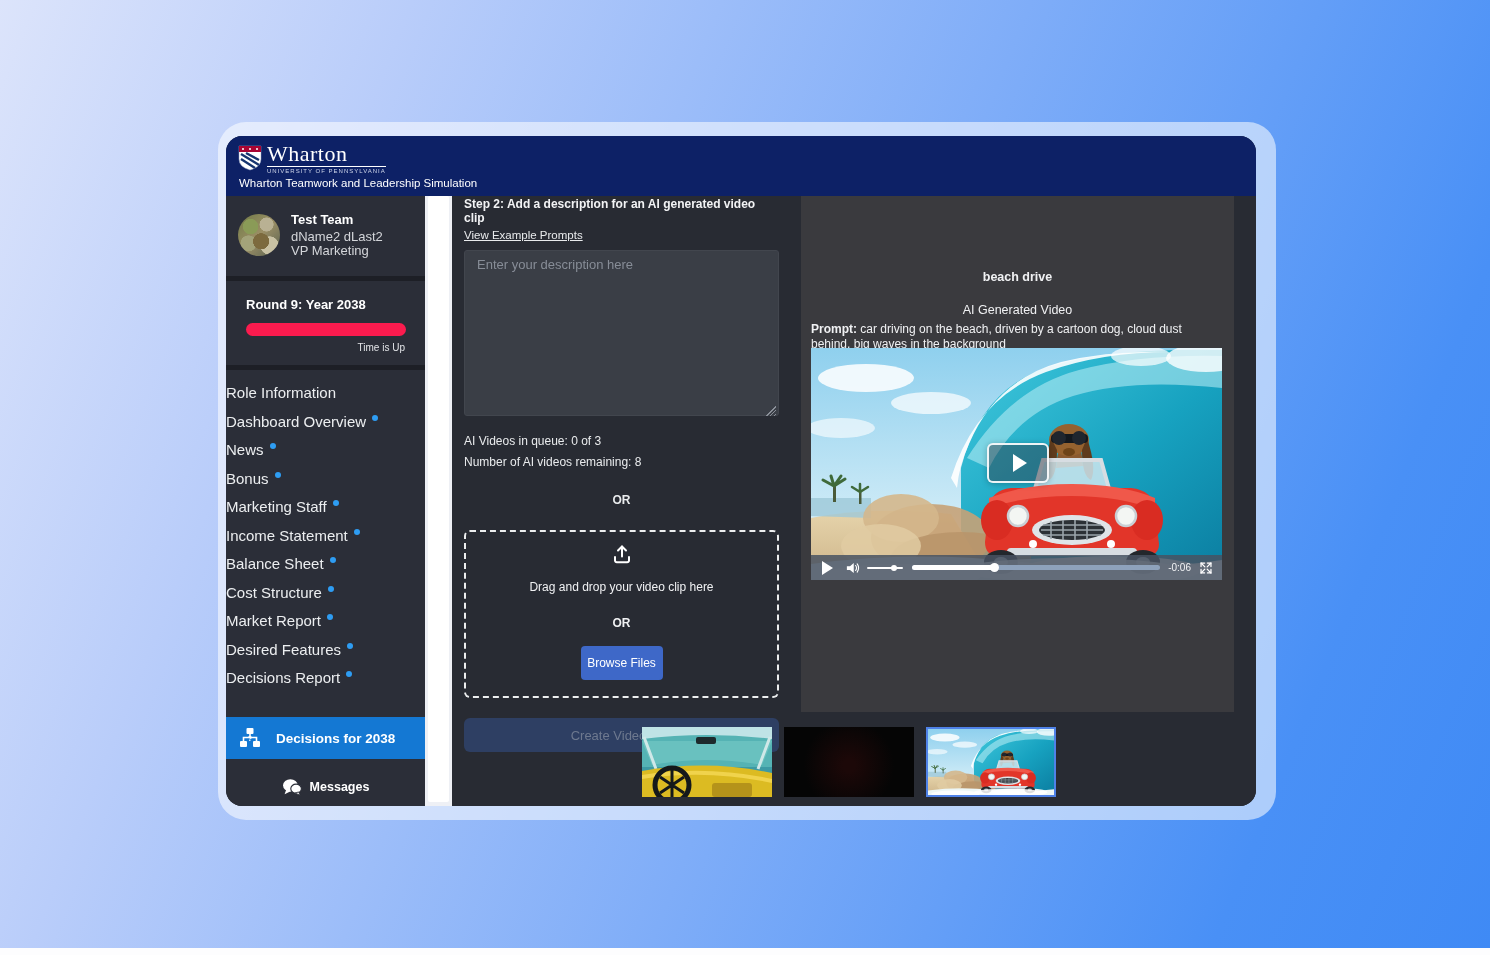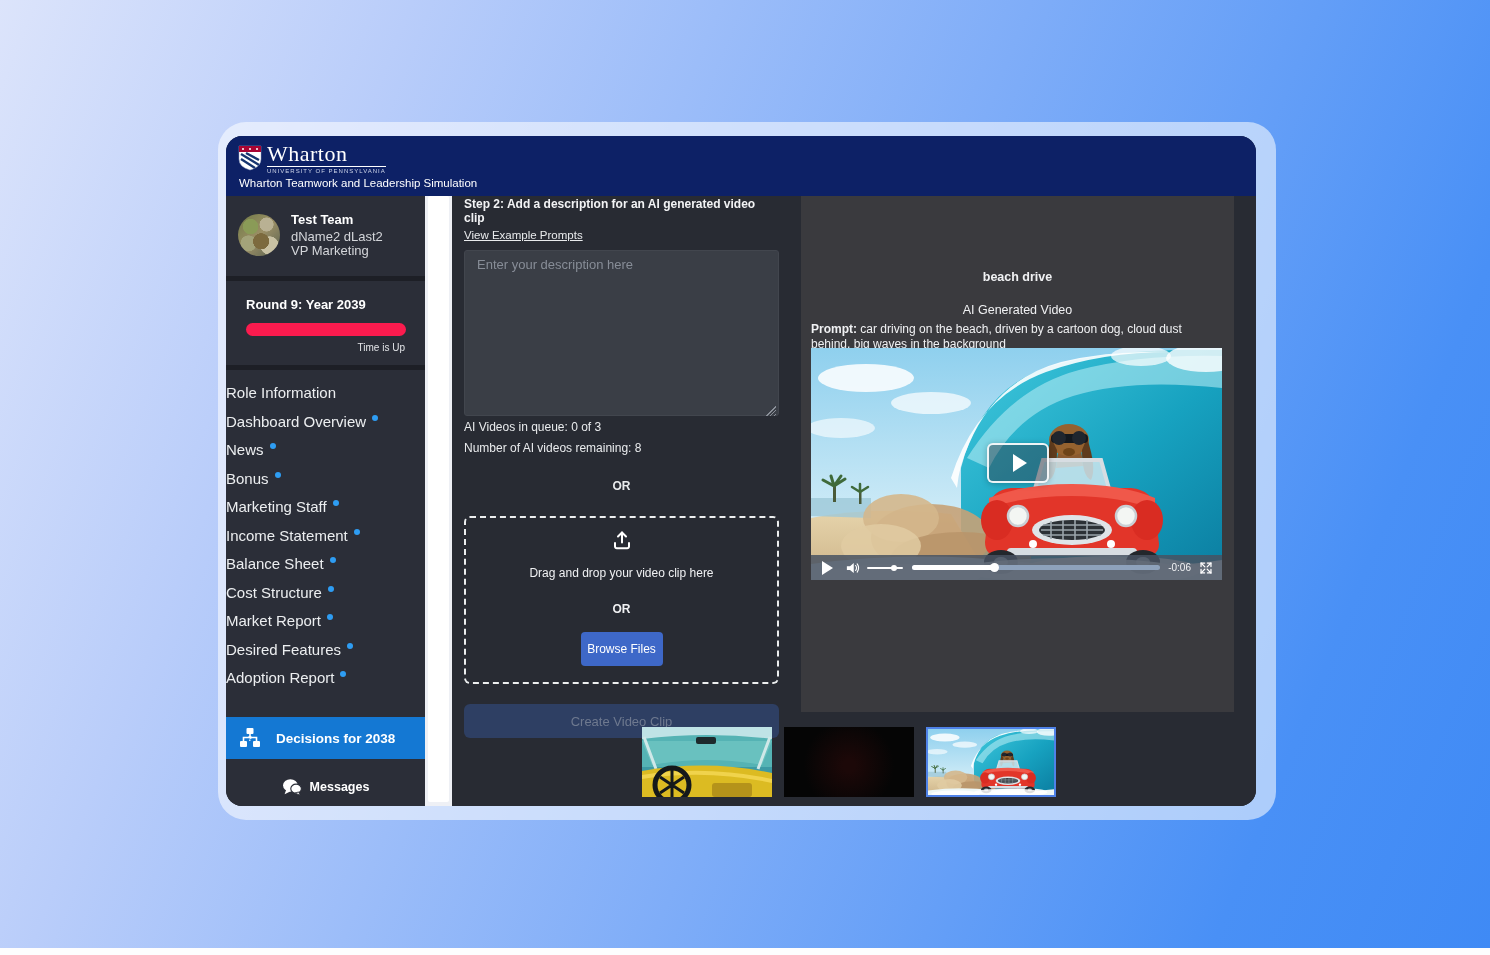--- a/index.html
+++ b/index.html
@@ -81,21 +81,21 @@
   .step-title { font-size:12px; font-weight:bold; color:#f2f3f5; margin-top:1px; line-height:14px; }
   .example-link { font-size:11.5px; color:#e8eaec; text-decoration:underline; margin-top:3px; display:inline-block; cursor:pointer; }
   .desc-wrap { position:relative; margin-top:7px; }
   .desc-input {
     width:315px; height:166px; background:#3a3e46; border:1px solid #42464e; border-radius:3px;
     color:#e8eaec; font-size:13px; font-family:"Liberation Sans", sans-serif; padding:6px 12px; resize:none; outline:none;
   }
   .desc-input::placeholder { color:#878d97; }
   .desc-handle { position:absolute; right:3px; bottom:4px; width:10px; height:10px;
     background:linear-gradient(135deg, transparent 0 50%, #8a8f98 50% 56%, transparent 56% 68%, #8a8f98 68% 74%, transparent 74% 86%, #8a8f98 86% 92%, transparent 92%); }
-  .queue-line { font-size:12px; color:#e9ebed; }
+  .queue-line { font-size:12px; color:#e9ebed; margin-top:14px; }
   .queue-line + .queue-line { margin-top:7px; }
   .or-divider { font-size:12px; color:#e9ebed; text-align:center; margin-top:24px; font-weight:bold; }
 
   .dropzone {
     margin-top:23px; width:315px; height:168px; border:2px dashed #eceeef; border-radius:6px;
     display:flex; flex-direction:column; align-items:center; padding-top:10px; cursor:pointer;
   }
   .upload-icon { width:24px; height:24px; }
   .drop-label { font-size:12px; color:#f0f1f3; margin-top:14px; }
   .drop-or { font-size:12px; color:#f0f1f3; font-weight:bold; margin-top:22px; }
@@ -274,39 +274,39 @@
           <div class="profile">
             <div class="avatar"></div>
             <div>
               <div class="team-name">Test Team</div>
               <div class="team-member">dName2 dLast2</div>
               <div class="team-role">VP Marketing</div>
             </div>
           </div>
 
           <div class="round-block">
-            <div class="round-title">Round 9: Year 2039</div>
+            <div class="round-title">Round 9: Year 2038</div>
             <div class="round-bar-track">
               <div class="round-bar-fill" style="width:100%; background:#fb1b4e;"></div>
             </div>
             <div class="round-timer">Time is Up</div>
           </div>
 
           <nav class="nav-list">
             <div class="nav-item"><span>Role Information</span></div>
             <div class="nav-item"><span>Dashboard Overview</span><span class="nav-dot"></span></div>
             <div class="nav-item"><span>News</span><span class="nav-dot"></span></div>
             <div class="nav-item"><span>Bonus</span><span class="nav-dot"></span></div>
             <div class="nav-item"><span>Marketing Staff</span><span class="nav-dot"></span></div>
             <div class="nav-item"><span>Income Statement</span><span class="nav-dot"></span></div>
             <div class="nav-item"><span>Balance Sheet</span><span class="nav-dot"></span></div>
             <div class="nav-item"><span>Cost Structure</span><span class="nav-dot"></span></div>
             <div class="nav-item"><span>Market Report</span><span class="nav-dot"></span></div>
             <div class="nav-item"><span>Desired Features</span><span class="nav-dot"></span></div>
-            <div class="nav-item"><span>Adoption Report</span><span class="nav-dot"></span></div>
+            <div class="nav-item"><span>Decisions Report</span><span class="nav-dot"></span></div>
           </nav>
 
           <div class="decisions-btn" style="background:#1478d3;">
             <svg class="decisions-icon" viewBox="0 0 24 24">
               <rect x="8.5" y="2" width="7" height="6" rx="1" fill="#ffffff"></rect>
               <rect x="2" y="15" width="7" height="6" rx="1" fill="#ffffff"></rect>
               <rect x="15" y="15" width="7" height="6" rx="1" fill="#ffffff"></rect>
               <path d="M12 8 V11.5 M5.5 15 V11.5 H18.5 V15" stroke="#ffffff" stroke-width="1.6" fill="none"></path>
               <text x="12" y="14.8" font-size="8" font-weight="bold" fill="#ffffff" text-anchor="middle">?</text>
             </svg>

